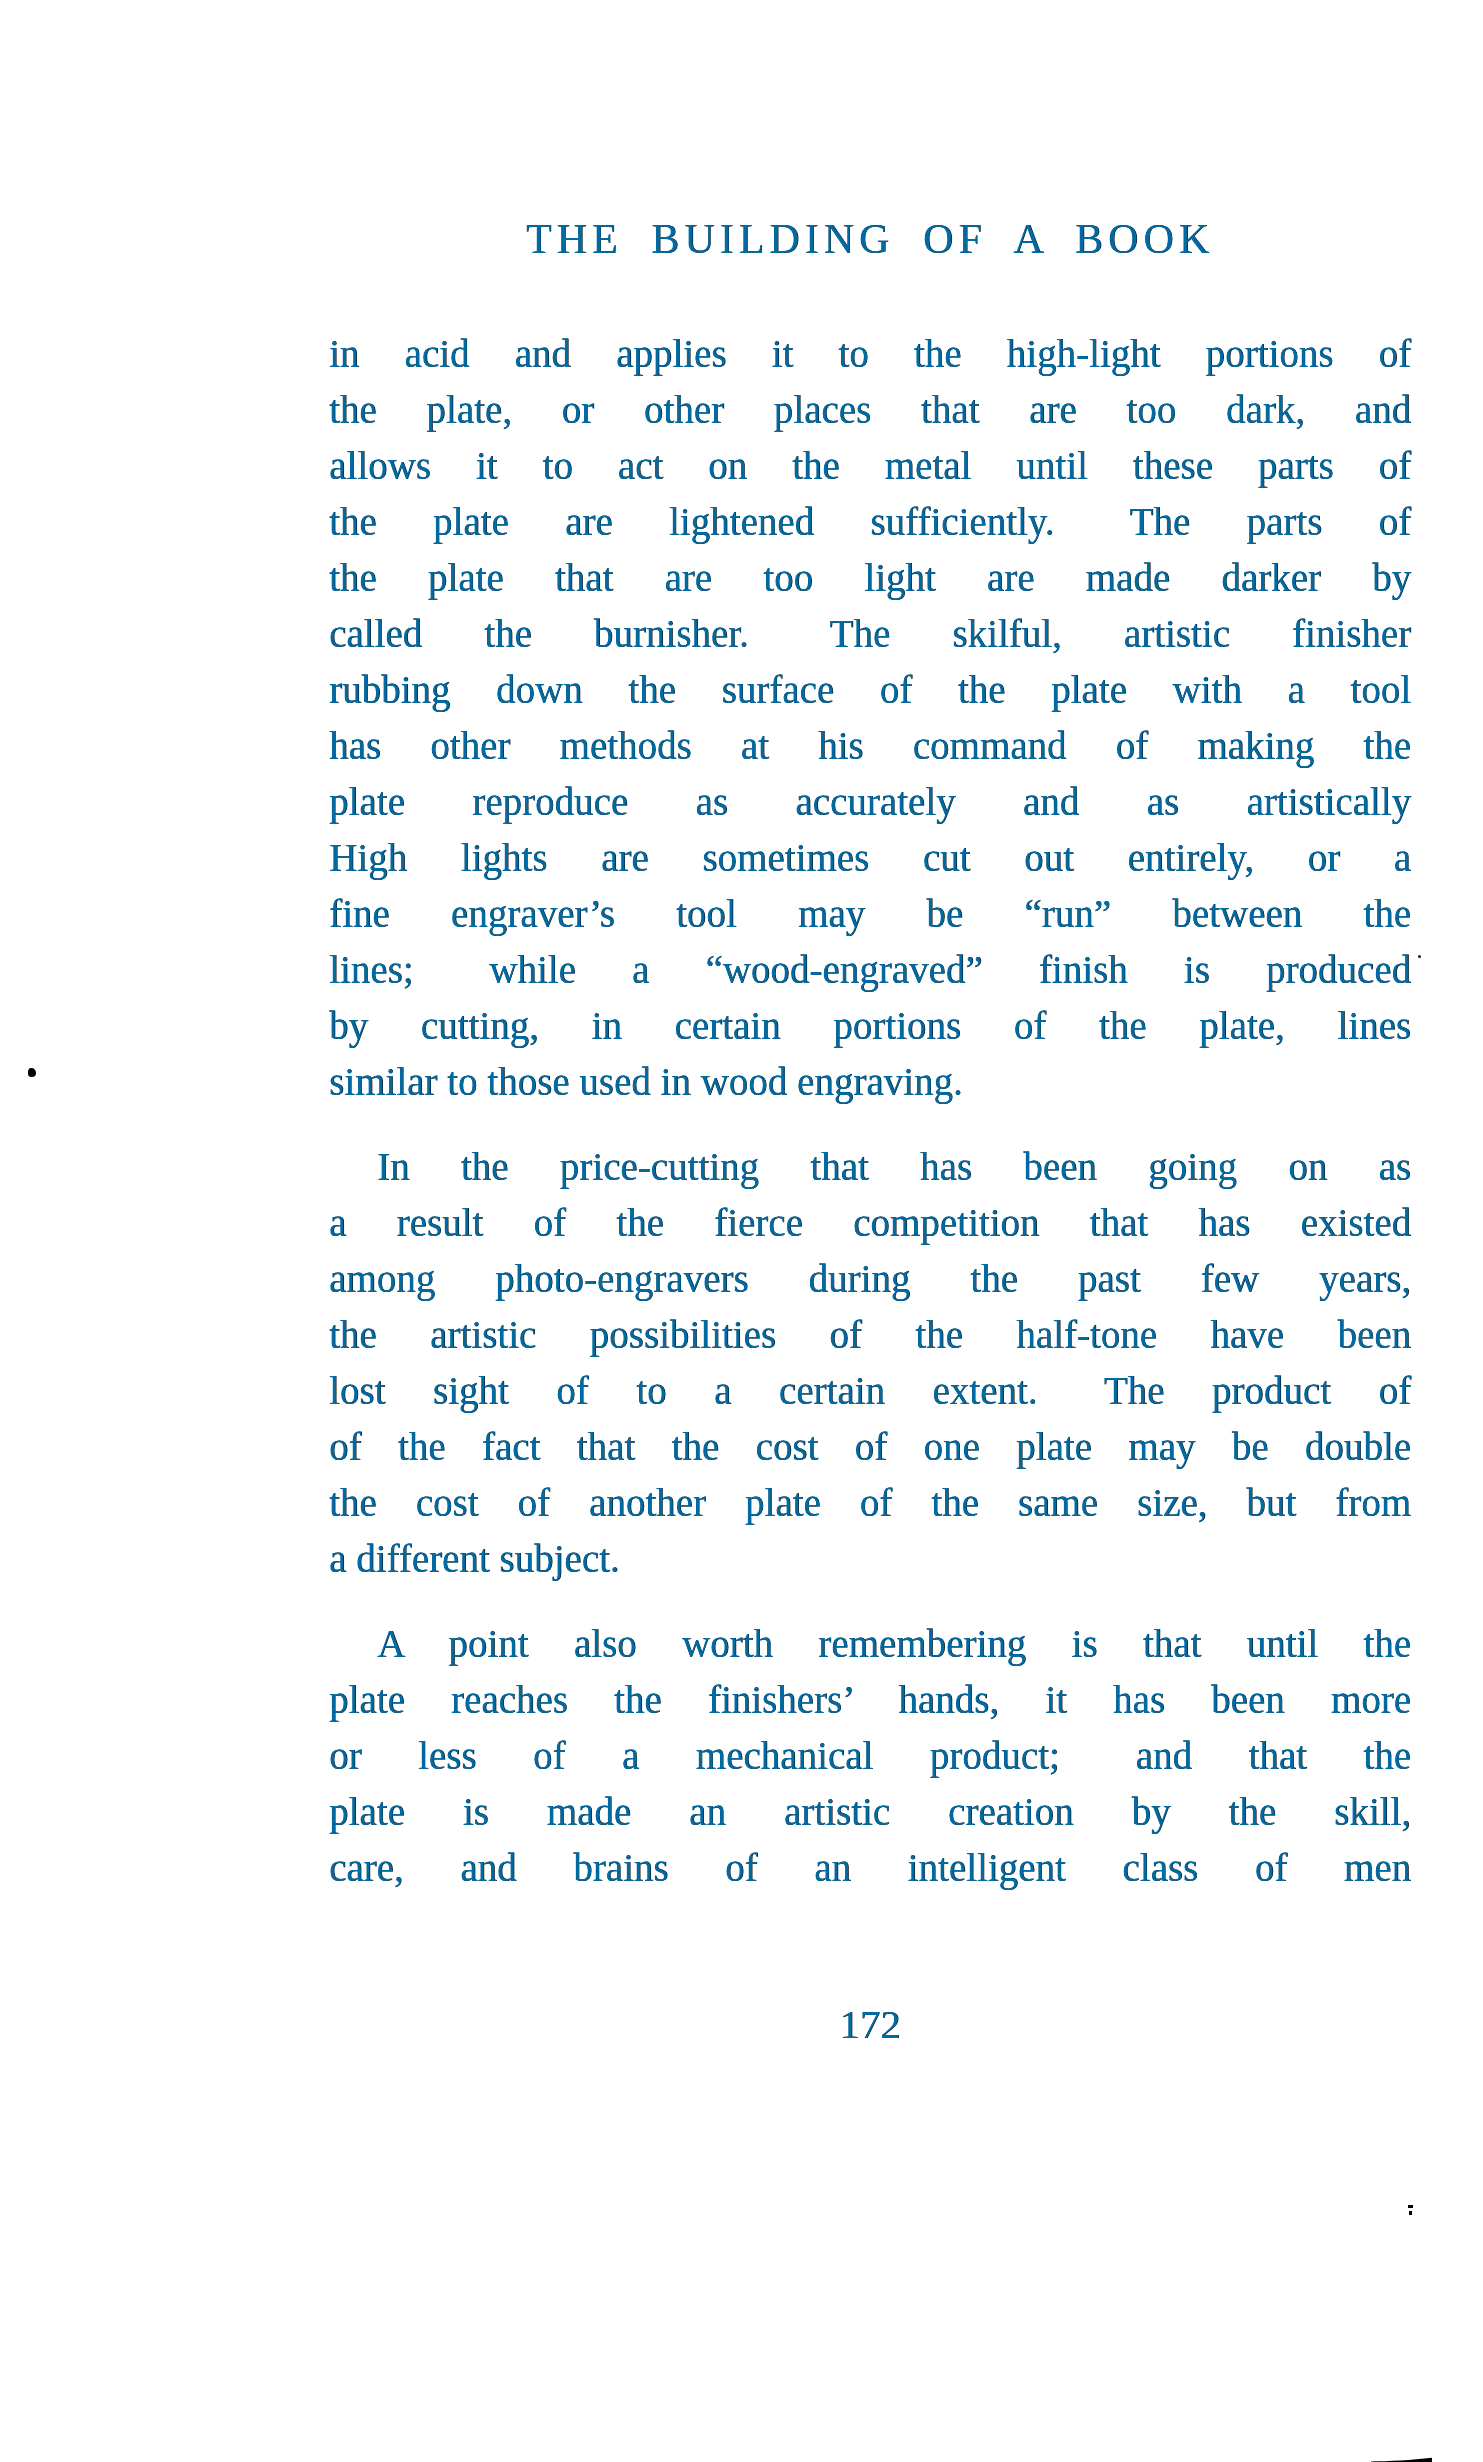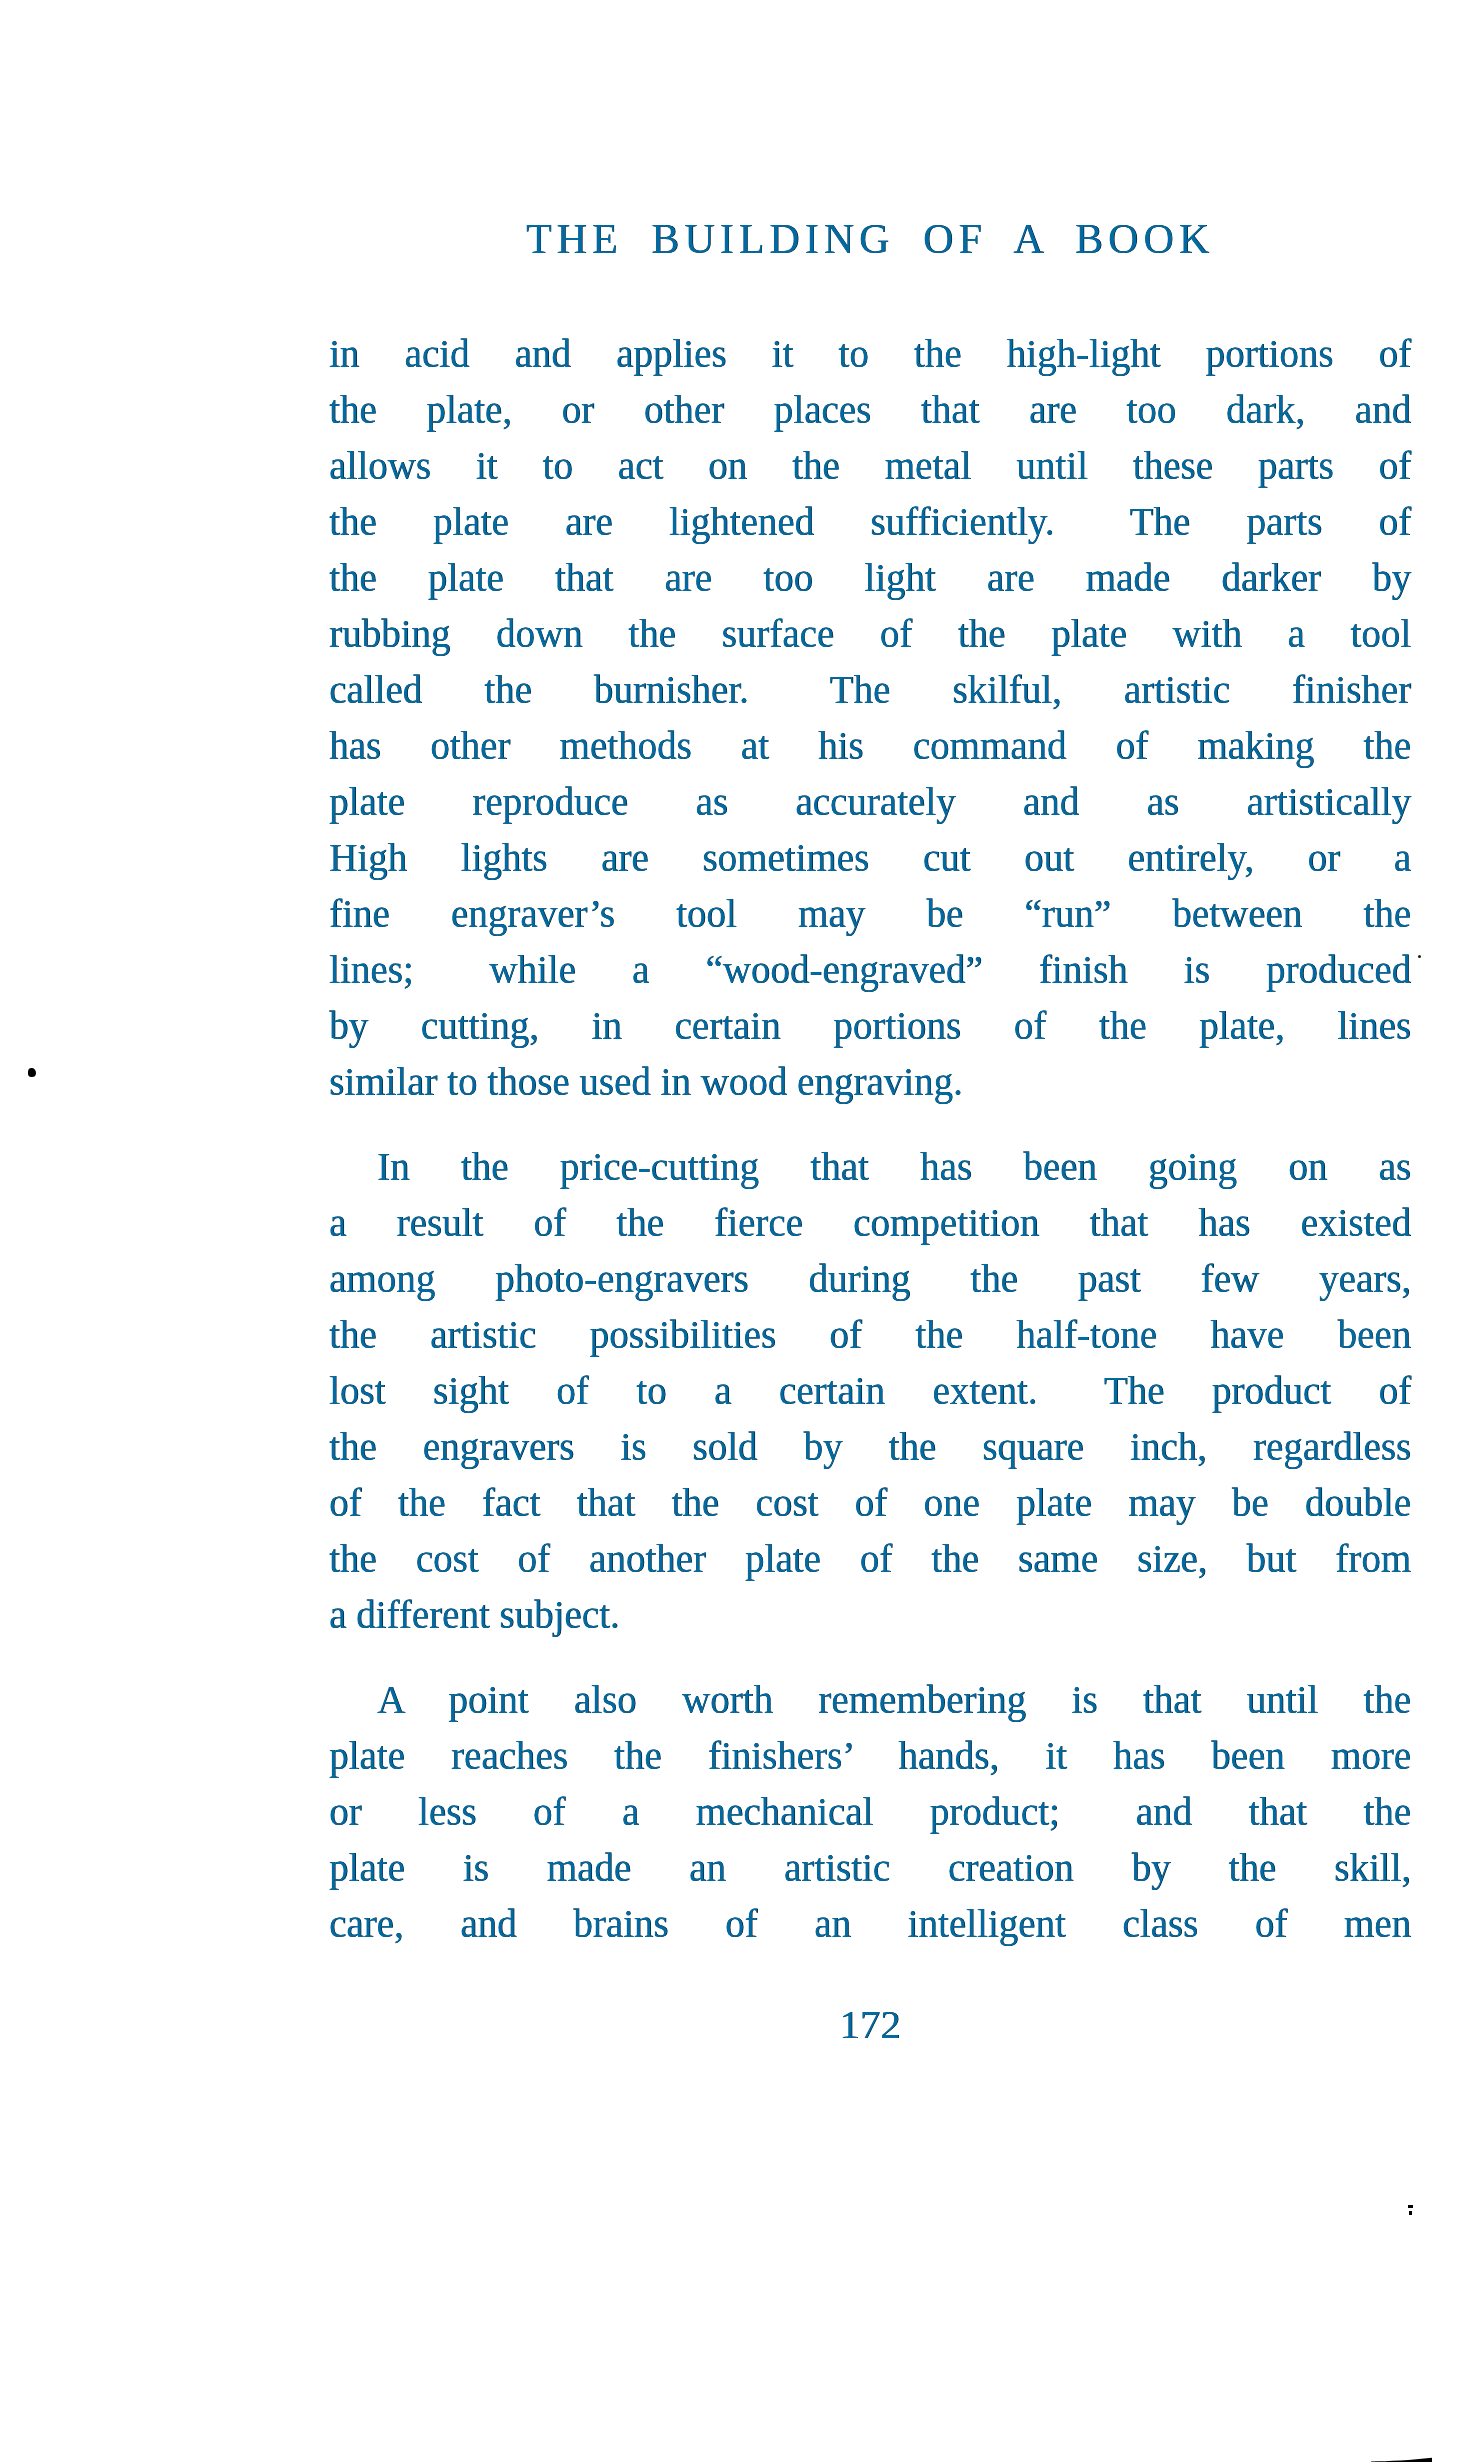--- a/index.html
+++ b/index.html
@@ -74,35 +74,34 @@
 <div class="page">
 
   <h1 class="title">THE BUILDING OF A BOOK</h1>
 
   <div class="body-text">
     <div class="line">in acid and applies it to the high-light portions of</div>
     <div class="line">the plate, or other places that are too dark, and</div>
     <div class="line">allows it to act on the metal until these parts of</div>
     <div class="line">the plate are lightened sufficiently.  The parts of</div>
     <div class="line">the plate that are too light are made darker by</div>
+    <div class="line">called the burnisher.  The skilful, artistic finisher</div>
     <div class="line">rubbing down the surface of the plate with a tool</div>
-    <div class="line">called the burnisher.  The skilful, artistic finisher</div>
     <div class="line">has other methods at his command of making the</div>
     <div class="line">plate reproduce as accurately and as artistically</div>
     <div class="line">High lights are sometimes cut out entirely, or a</div>
     <div class="line">fine engraver’s tool may be “run” between the</div>
     <div class="line">lines;  while a “wood-engraved” finish is produced</div>
     <div class="line">by cutting, in certain portions of the plate, lines</div>
     <div class="line end">similar to those used in wood engraving.</div>
     <div class="line indent">In the price-cutting that has been going on as</div>
     <div class="line">a result of the fierce competition that has existed</div>
     <div class="line">among photo-engravers during the past few years,</div>
     <div class="line">the artistic possibilities of the half-tone have been</div>
     <div class="line">lost sight of to a certain extent.  The product of</div>
-    <div class="line">the engravers is sold by the square inch, regardless</div>
     <div class="line">of the fact that the cost of one plate may be double</div>
     <div class="line">the cost of another plate of the same size, but from</div>
     <div class="line end">a different subject.</div>
     <div class="line indent">A point also worth remembering is that until the</div>
     <div class="line">plate reaches the finishers’ hands, it has been more</div>
     <div class="line">or less of a mechanical product;  and that the</div>
     <div class="line">plate is made an artistic creation by the skill,</div>
     <div class="line">care, and brains of an intelligent class of men</div>
   </div>
 

